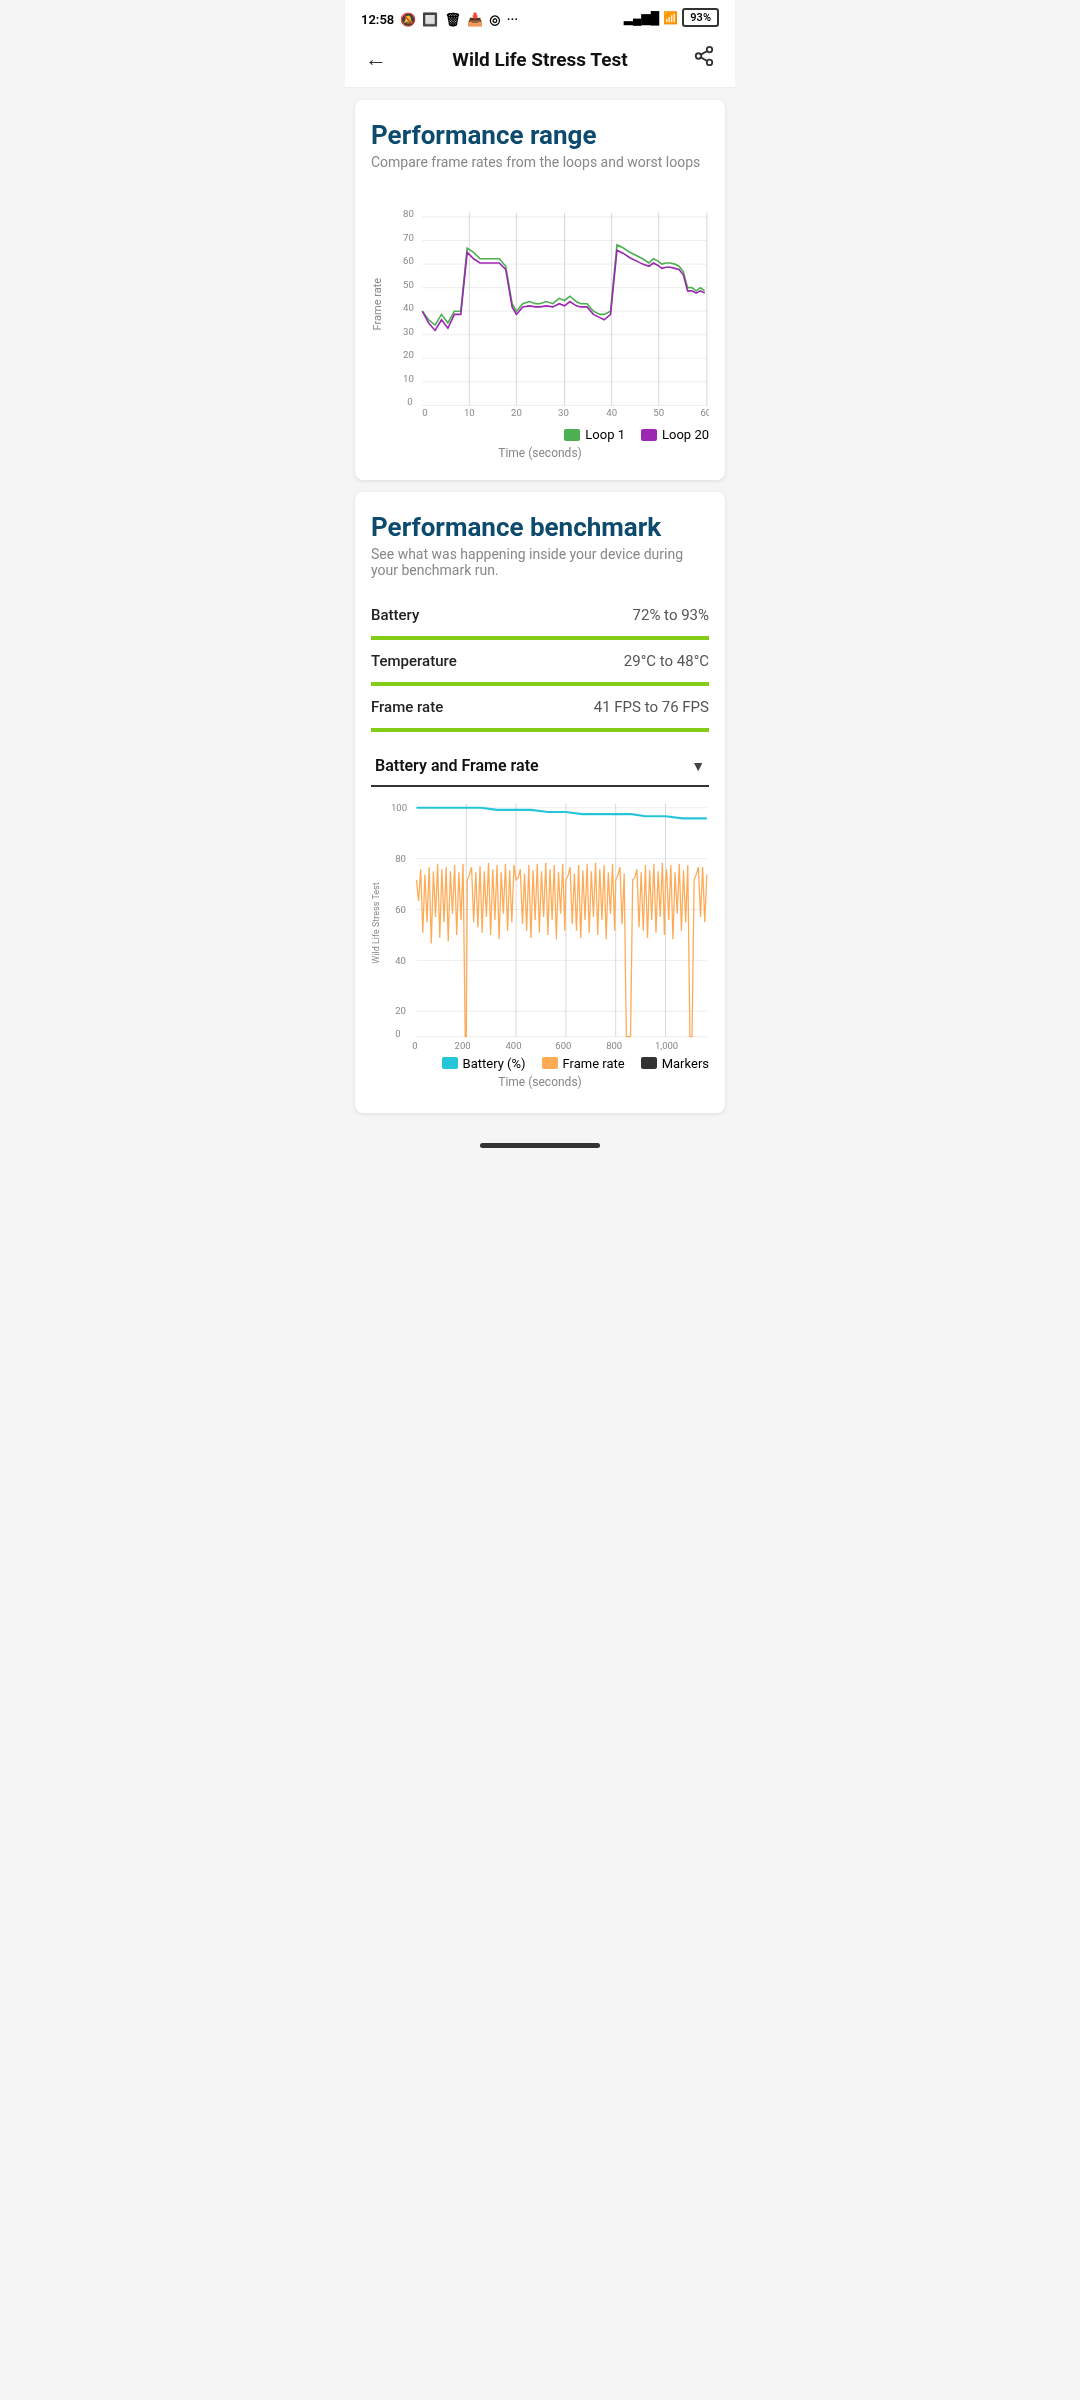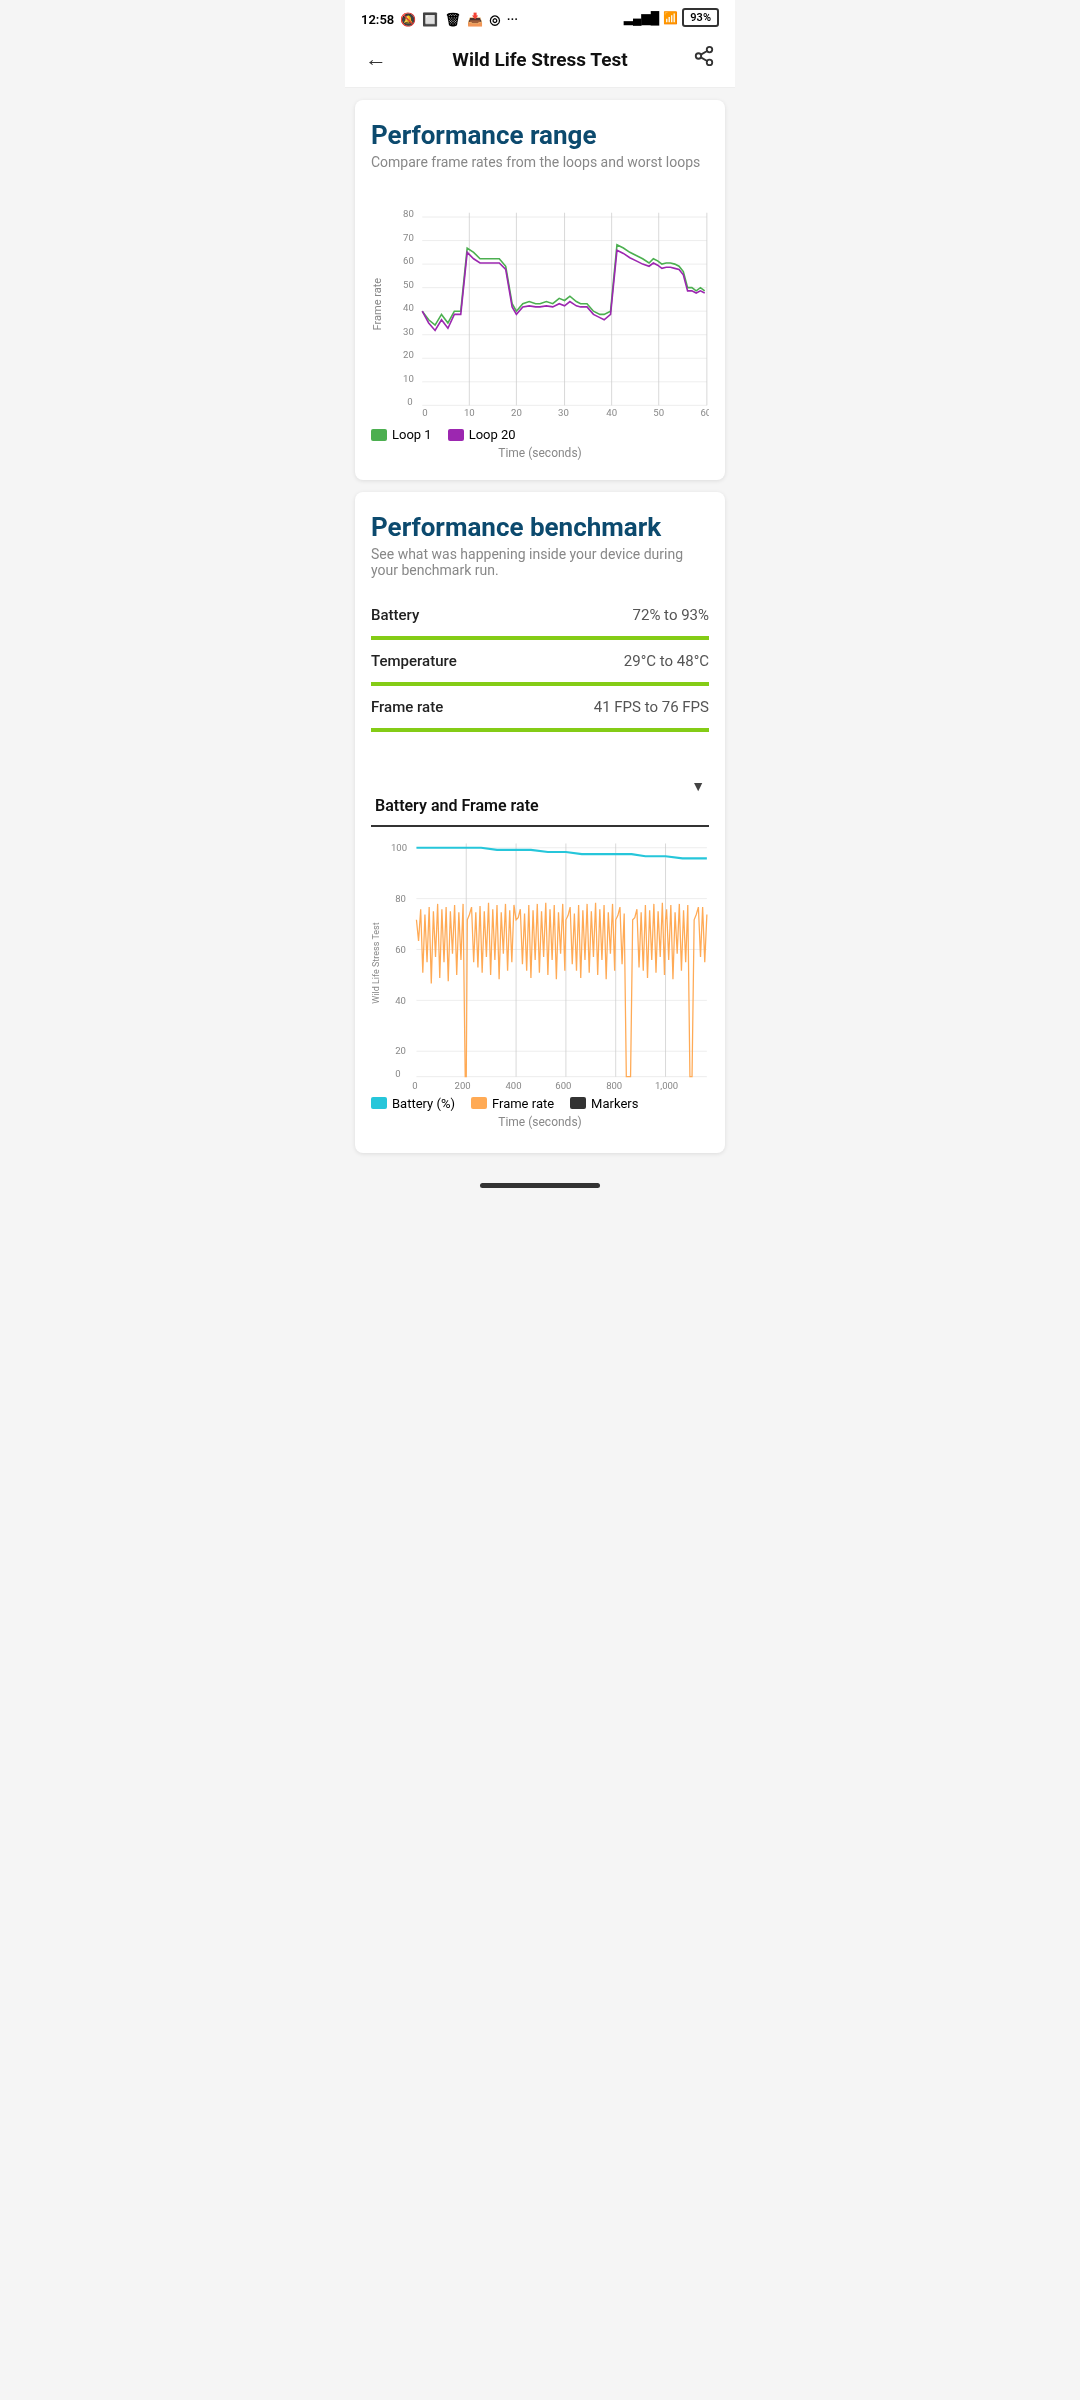--- a/index.html
+++ b/index.html
@@ -100,21 +100,21 @@
     }
     .chart-svg {
       width: 100%;
       display: block;
     }
 
     
     .legend {
       display: flex;
       gap: 16px;
-      justify-content: flex-start;
+      justify-content: flex-end;
       margin-top: 6px;
       font-size: 13px;
     }
     .legend-item {
       display: flex;
       align-items: center;
       gap: 5px;
     }
     .legend-color {
       width: 16px;
@@ -155,21 +155,20 @@
       padding: 10px 4px;
       border-bottom: 2px solid #333;
       cursor: pointer;
       margin-top: 14px;
       margin-bottom: 6px;
     }
     .dropdown-label {
       font-size: 16px;
       font-weight: 600;
       color: #111;
-      margin-top: 40px;
     }
     .dropdown-arrow {
       font-size: 14px;
       color: #444;
     }
 
     
     .home-indicator {
       text-align: center;
       padding: 10px 0 6px;

